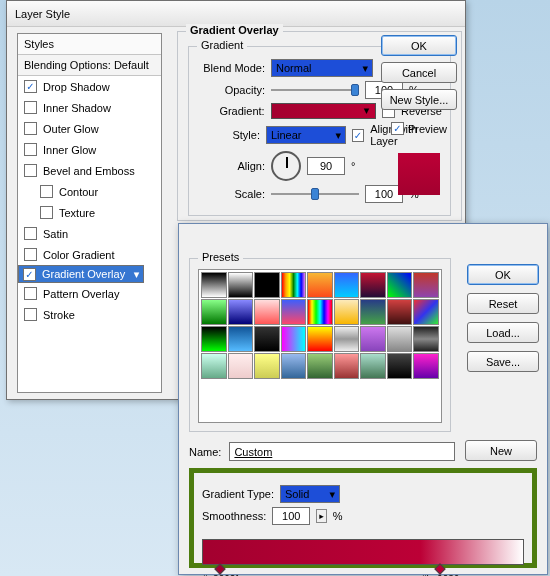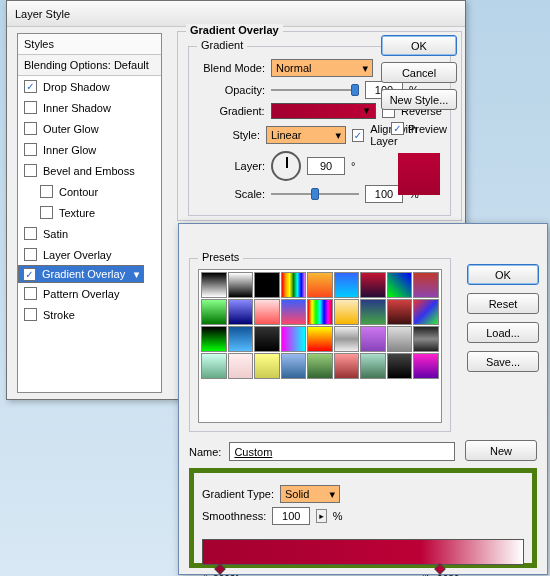--- a/index.html
+++ b/index.html
@@ -25,21 +25,21 @@
   
   .go-group { position:absolute; left:170px; top:30px; width:285px; height:190px;
     border:1px solid #c2c6cc; padding:8px 10px 8px 10px; background:#f0f0f0; }
   .go-group > .gt { position:absolute; top:-8px; left:8px; background:#f0f0f0;
     padding:0 4px; font-weight:bold; }
   .go-inner { border:1px solid #c2c6cc; margin-top:6px; padding:8px; position:relative; }
   .go-inner > .gt { position:absolute; top:-8px; left:8px; background:#f0f0f0; padding:0 4px; }
 
   .frow { display:flex; align-items:center; gap:6px; margin:4px 0; }
   .flabel { width:68px; text-align:right; }
-  .sel { border:1px solid #707070; background:#fdba74; height:18px; padding:0 18px 0 4px;
+  .sel { border:1px solid #707070; background:#1d4ed8; height:18px; padding:0 18px 0 4px;
     display:inline-flex; align-items:center; position:relative; min-width:80px; }
   .sel::after { content:"▾"; position:absolute; right:4px; }
   .slider { flex:0 0 88px; height:2px; background:#9a9a9a; position:relative; }
   .slider .thumb { position:absolute; top:-5px; width:8px; height:12px; background:#3a83d6;
     border:1px solid #2a5a9a; border-radius:2px; }
   .numbox { width:38px; height:18px; border:1px solid #707070; background:#fff;
     display:inline-flex; align-items:center; justify-content:center; }
   .gradbar { width:106px; height:16px; border:1px solid #505050;
     background:linear-gradient(to right,#a3002f,#bc0036); display:inline-block; }
   .gradbar::after { content:"▾"; margin-left:92px; }
@@ -130,21 +130,21 @@
           <span class="chk"></span>
           <span>Contour</span>
         </div><div class="style-row indent">
           <span class="chk"></span>
           <span>Texture</span>
         </div><div class="style-row">
           <span class="chk"></span>
           <span>Satin</span>
         </div><div class="style-row">
           <span class="chk"></span>
-          <span>Layer Overlay</span>
+          <span>Color Gradient</span>
         </div><div class="style-row sel">
           <span class="chk on"></span>
           <span>Gradient Overlay</span>
         </div><div class="style-row">
           <span class="chk"></span>
           <span>Pattern Overlay</span>
         </div><div class="style-row">
           <span class="chk"></span>
           <span>Stroke</span>
         </div></div>
@@ -181,21 +181,21 @@
       <div class="frow">
         <span class="flabel">Style:</span>
         <span class="sel">
           <span>Linear</span>
         </span>
         <span class="chk on"></span>
         <span>Align with Layer</span>
       </div>
 
       <div class="frow">
-        <span class="flabel">Layer:</span>
+        <span class="flabel">Align:</span>
         <span class="anglewheel"></span>
         <span class="numbox">90</span>
         <span>°</span>
       </div>
 
       <div class="frow">
         <span class="flabel">Scale:</span>
         <span class="slider">
             <span class="thumb" style="left:40px"></span>
           </span>

